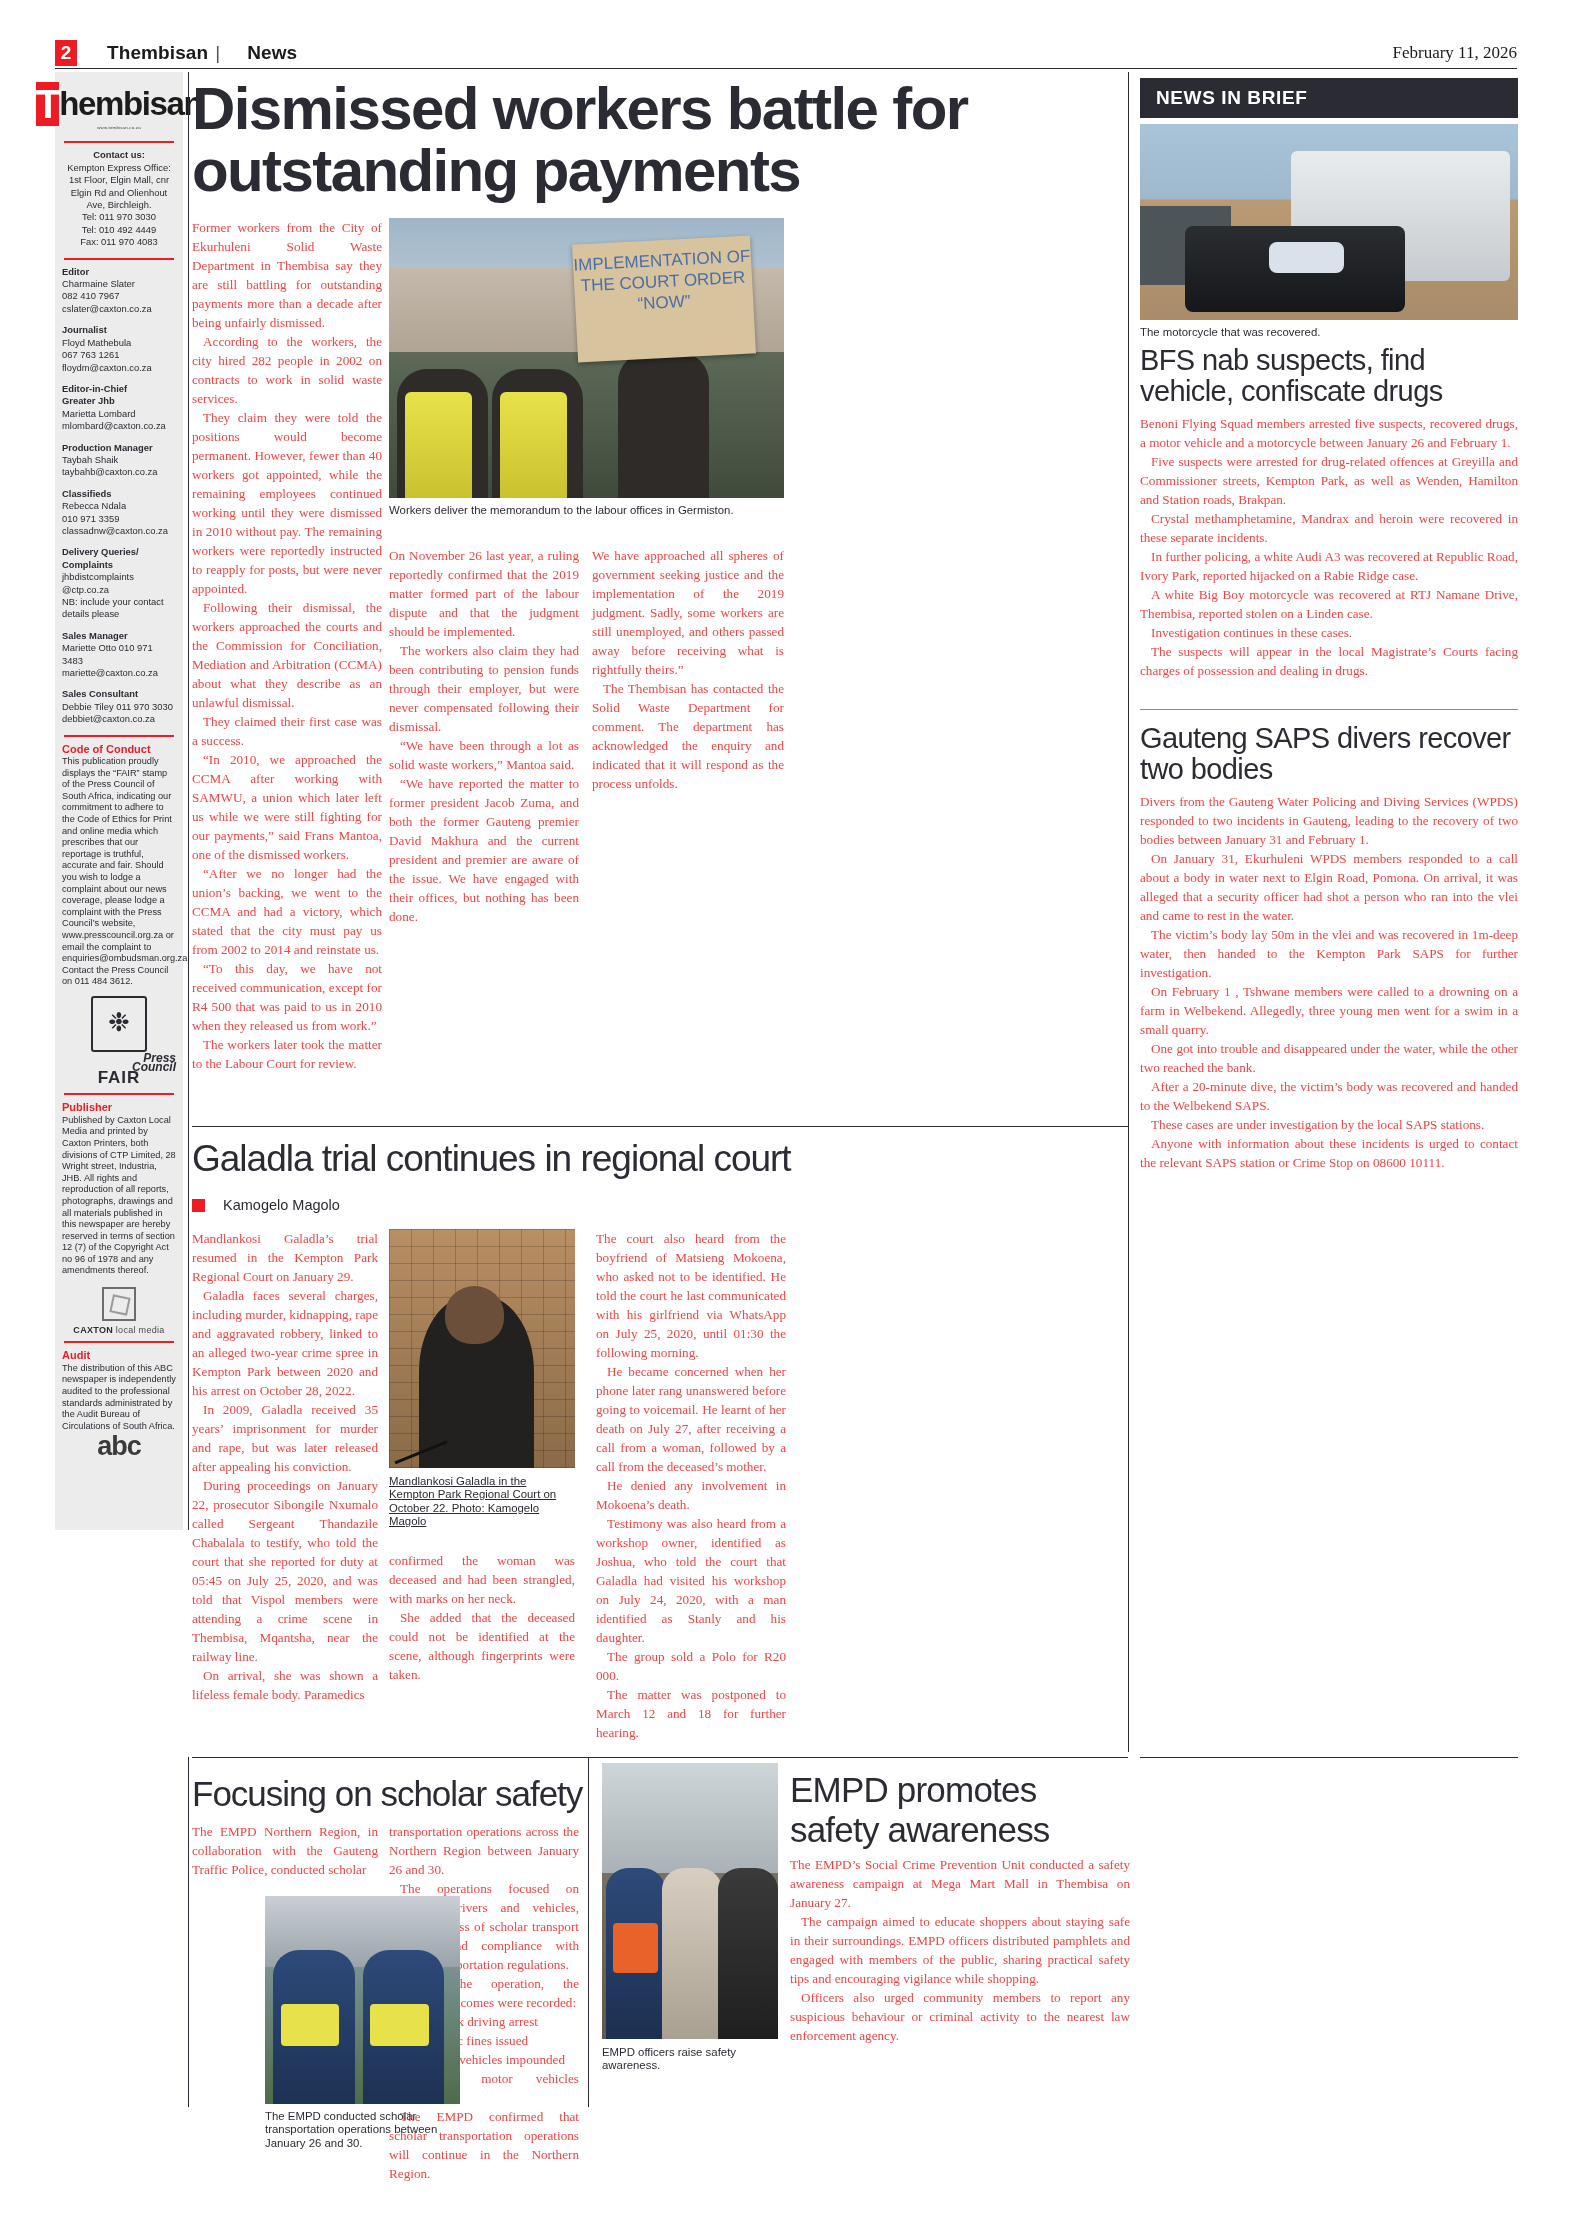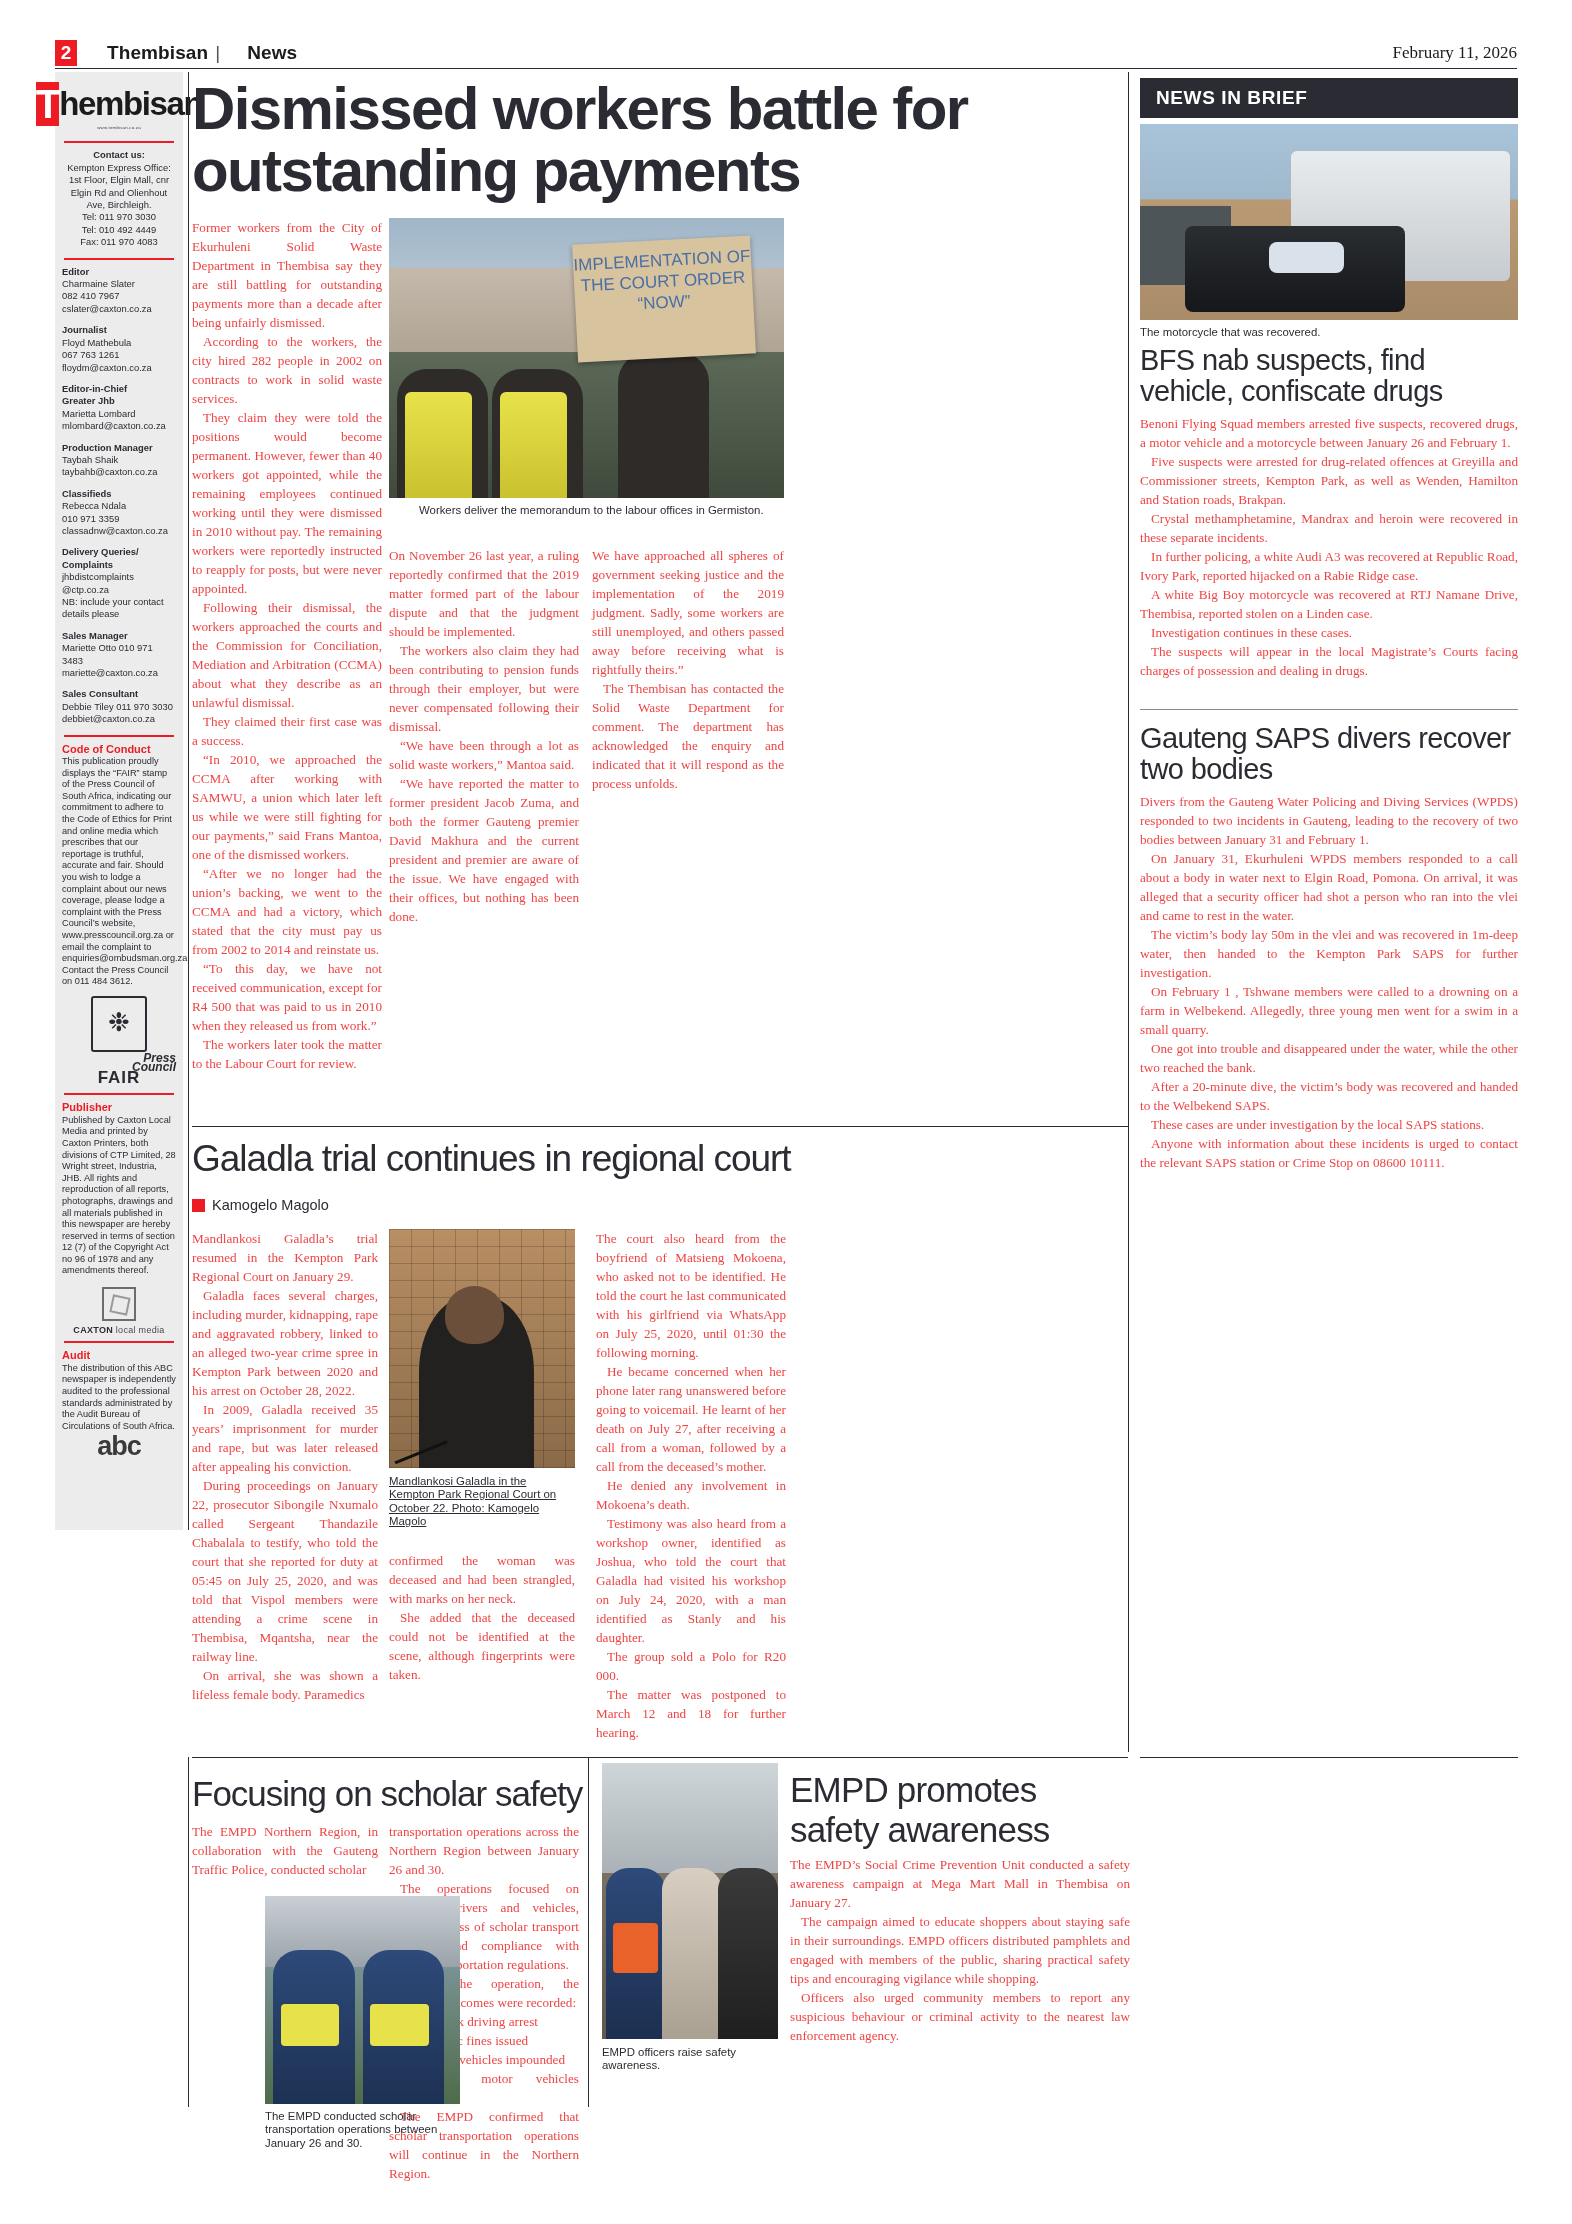--- a/index.html
+++ b/index.html
@@ -137,31 +137,31 @@
   }
   #photo1 .vest {
     position: absolute; bottom: 0; width: 17%; height: 38%;
     background: linear-gradient(#e8e24a, #c9c22f); border-radius: 6px 6px 0 0;
   }
   #photo1 .person {
     position: absolute; bottom: 0; width: 23%; height: 46%;
     background: #2e2b28; border-radius: 30px 30px 0 0;
   }
   .cap1 {
-    position: absolute; left: 389px; top: 504px; width: 395px; margin-left: 30px;
+    position: absolute; left: 389px; top: 504px; width: 395px;
   }
 
   
   .hl-galadla {
     position: absolute; left: 192px; top: 1139px; width: 600px;
     font-family: "Liberation Sans", sans-serif; font-weight: 300;
     font-size: 37px; line-height: 40px; letter-spacing: -1px; color: #2b2b33;
   }
   .byline {
-    display: flex; align-items: center; gap: 7px;
+    display: flex; align-items: center; gap: 18px;
     font-family: "Liberation Sans", sans-serif; font-size: 14.5px; color: #2b2b33;
   }
   .byline .sq { width: 13px; height: 13px; background: #ed1c24; }
   #photo2 {
     position: absolute; left: 389px; top: 1229px; width: 186px; height: 239px;
     background: linear-gradient(#b98f64, #8a6a48); overflow: hidden;
   }
   #photo2 .brick {
     position: absolute; inset: 0;
     background-image:

